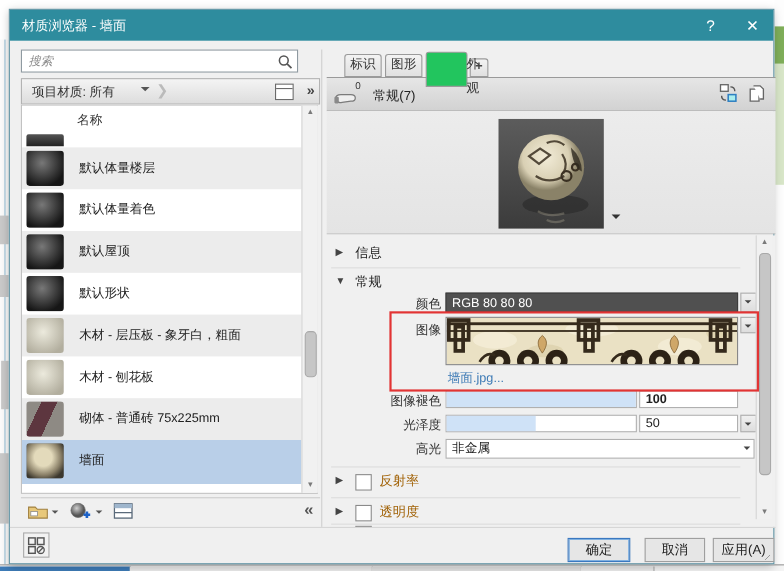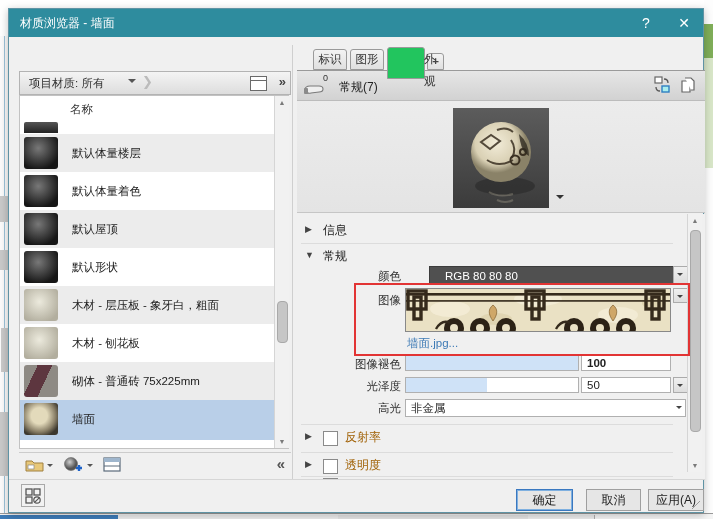--- a/index.html
+++ b/index.html
@@ -71,21 +71,21 @@
            border-bottom:1px solid #c6c6c6;box-sizing:border-box;}
   .sphere-box{position:absolute;left:156px;top:7px;width:96px;height:100px;}
   .preview-caret{position:absolute;left:259px;top:94px;width:0;height:0;border:4px solid transparent;border-top-color:#333;}
   .props{left:288px;top:205px;width:408px;height:265px;background:#f0f0f0;overflow:hidden;}
   .sect-row{position:absolute;left:0;width:380px;}
   .exp{position:absolute;left:8px;top:2px;font-size:9px;color:#444;}
   .sect-title{position:absolute;left:26px;top:0;font-weight:normal;font-size:12px;color:#222;}
   .sect-sep{position:absolute;left:4px;width:372px;height:1px;background:#dcdcdc;}
   .plabel{position:absolute;width:100px;text-align:right;font-size:11.5px;color:#333;}
   .swatch{position:absolute;left:108px;width:266px;height:18px;color:#fff;font-size:11.5px;line-height:18px;
-          padding-left:15px;box-sizing:border-box;border:1px solid #3c3c3c;margin-left:24px;}
+          padding-left:5px;box-sizing:border-box;border:1px solid #3c3c3c;}
   .dd-btn{position:absolute;width:15px;background:linear-gradient(#f0f0f0,#ddd);border:1px solid #ababab;box-sizing:border-box;}
   .dd-btn i{position:absolute;left:3px;top:6px;width:0;height:0;border:3.5px solid transparent;border-top-color:#444;}
   .tex-thumb{position:absolute;left:108px;width:266px;height:44px;overflow:hidden;border:1px solid #888;box-sizing:border-box;}
   .img-link{position:absolute;left:110px;font-size:11.5px;}
   .red-box{position:absolute;border:2px solid;z-index:5;pointer-events:none;}
   .slider{position:absolute;left:108px;width:174px;height:16px;background:#fff;border:1px solid #b0b0b0;box-sizing:border-box;}
   .slider .fill{position:absolute;left:0;top:0;height:100%;background:#cfe2f7;}
   .valbox{position:absolute;left:284px;width:90px;height:16px;background:#fff;border:1px solid #b0b0b0;
           box-sizing:border-box;font-size:11.5px;line-height:14px;padding-left:5px;}
   .combo{position:absolute;left:108px;width:281px;height:18px;background:#fff;border:1px solid #b0b0b0;
@@ -125,20 +125,27 @@
 </div>
 
 <div class="abs dialog">
 
   <div class="abs titlebar" style="background: rgb(46, 140, 158);">
     <div class="abs title-text">材质浏览器 - 墙面</div>
     <div class="abs tb-btn tb-help"><span>?</span></div>
     <div class="abs tb-btn tb-close"><span>✕</span></div>
   </div>
 
+  <div class="abs search">
+    <span class="ph">搜索</span>
+    <svg width="14" height="14" viewBox="0 0 14 14">
+      <circle cx="6" cy="6" r="4" fill="none" stroke="#555" stroke-width="1.4"></circle>
+      <line x1="9" y1="9" x2="13" y2="13" stroke="#555" stroke-width="1.6"></line>
+    </svg>
+  </div>
 
   <div class="abs filter-bar">
     <span class="filter-label">项目材质: 所有</span>
     <span class="filter-caret"></span>
     <span class="filter-chevron">❯</span>
     <span class="grid-icon">
         <i></i>
       </span>
     <span class="overflow-btn">»</span>
   </div>

